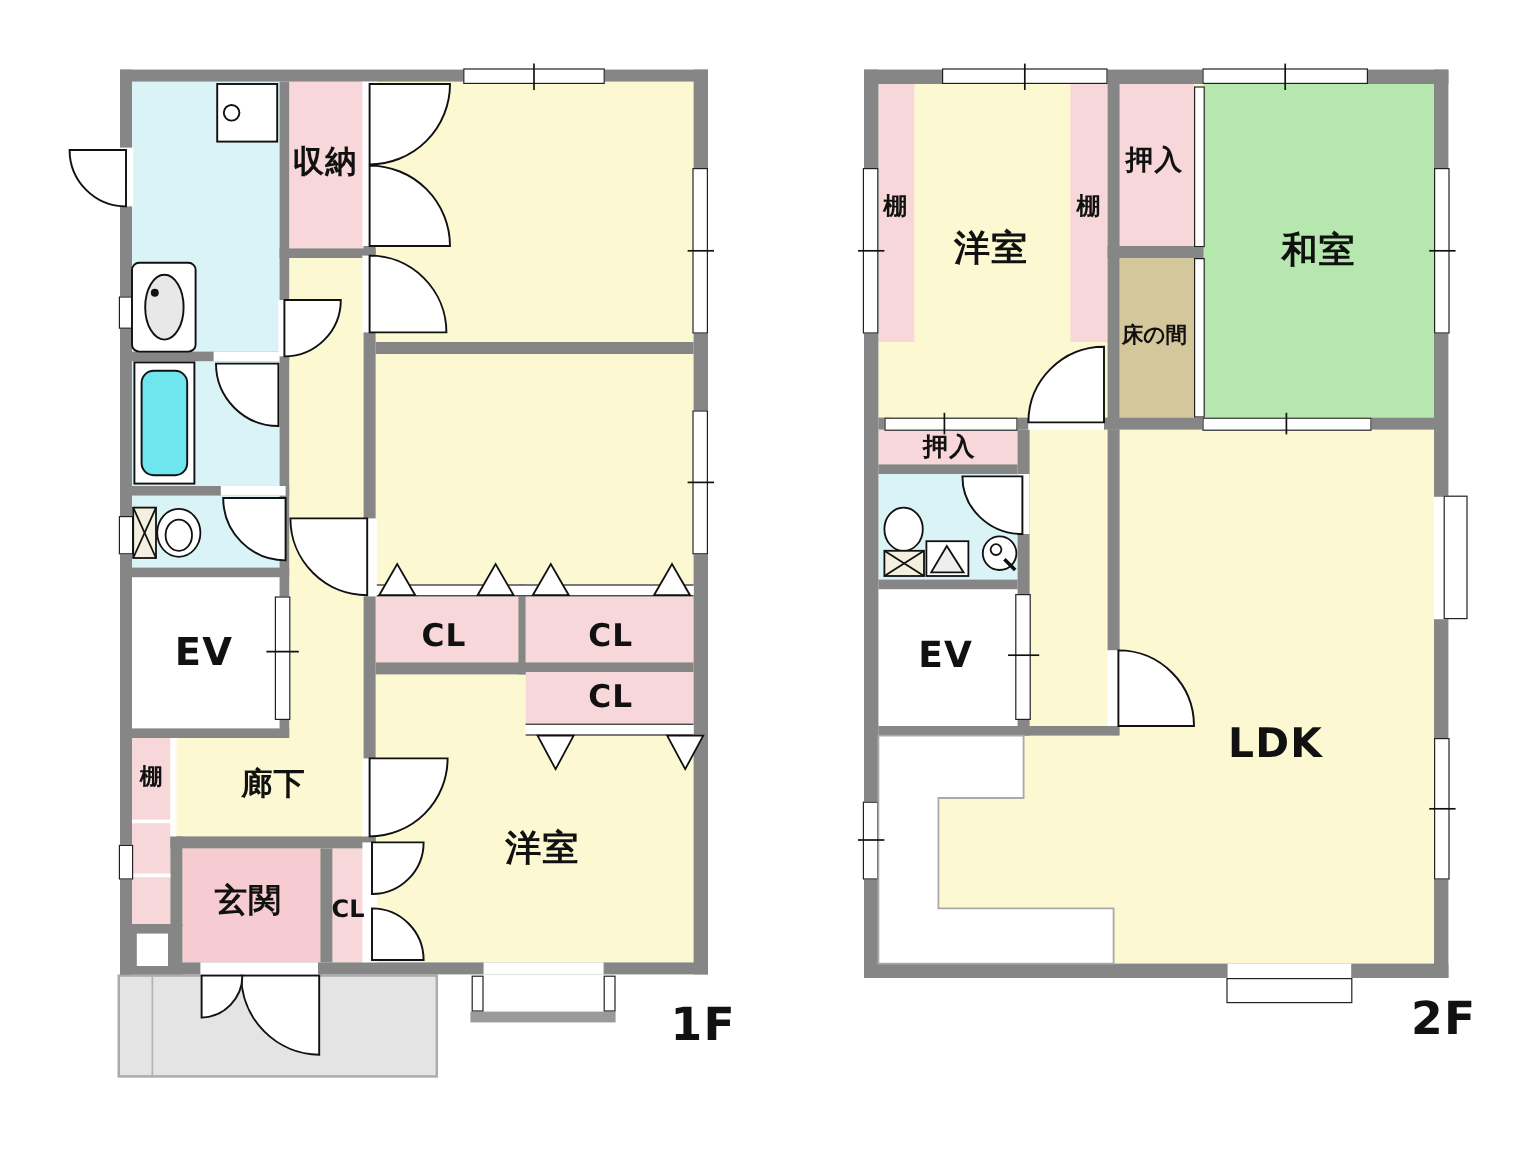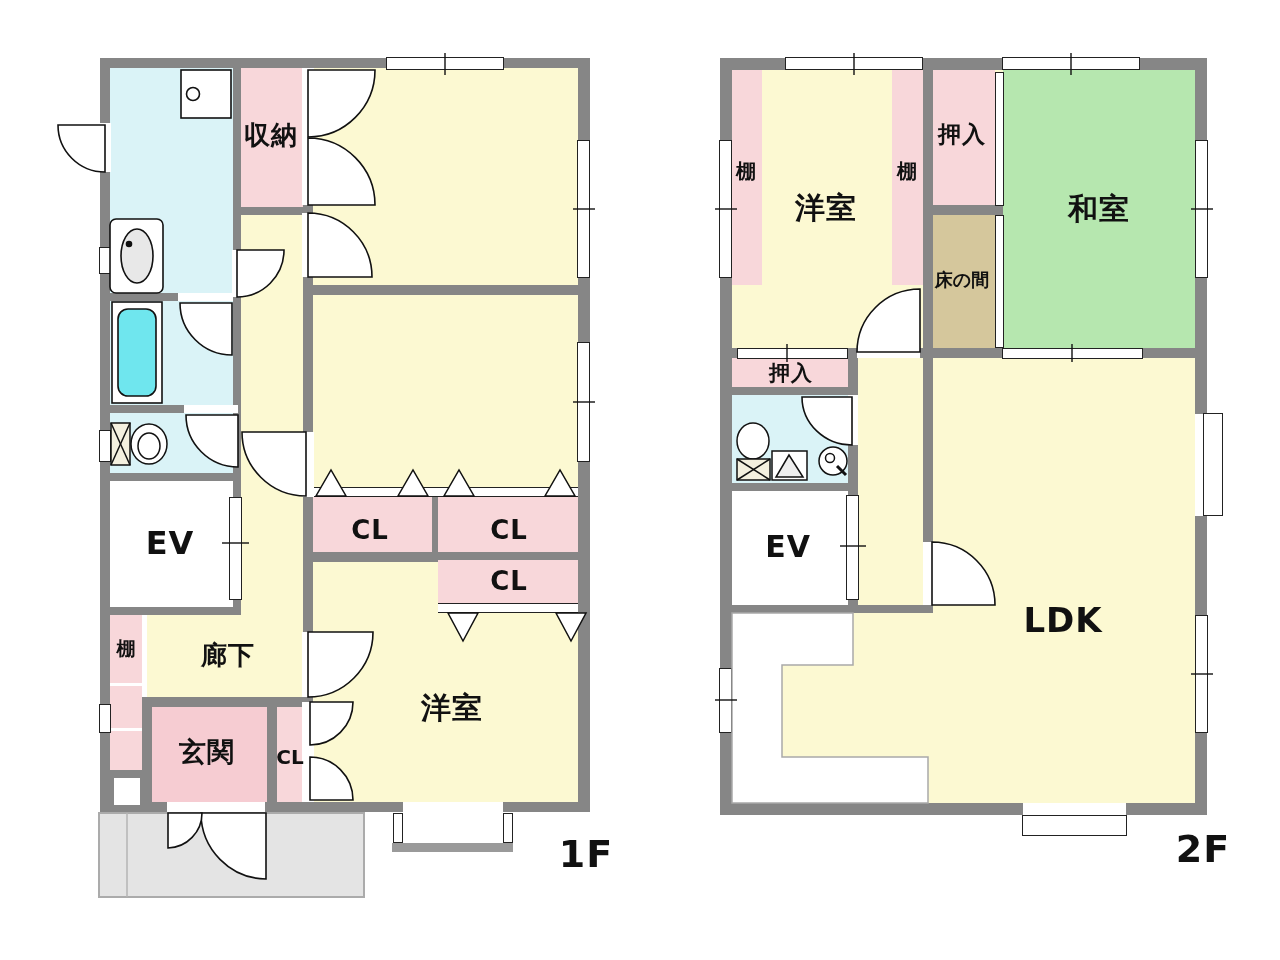--- a/index.html
+++ b/index.html
@@ -98,21 +98,21 @@
     <div class="win" style="left:393px;top:813px;width:10px;height:30px;"></div>
     <div class="win" style="left:503px;top:813px;width:10px;height:30px;"></div>
     <div class="graybar" style="left:392px;top:843px;width:121px;height:9px;"></div>
 
     <div class="lbl" style="left:271px;top:135px;font-size:26px;">収納</div>
     <div class="lbl" style="left:170px;top:543px;font-size:32px;">EV</div>
     <div class="lbl" style="left:370px;top:530px;font-size:26px;">CL</div>
     <div class="lbl" style="left:509px;top:530px;font-size:26px;">CL</div>
     <div class="lbl" style="left:509px;top:581px;font-size:26px;">CL</div>
     <div class="lbl" style="left:126px;top:648px;font-size:19px;letter-spacing:0;">棚</div>
-    <div class="lbl" style="left:228px;top:655px;font-size:26px;">廊下</div>
+    <div class="lbl" style="left:228px;top:655px;font-size:26px;font-family:Liberation Mono, monospace;">廊下</div>
     <div class="lbl" style="left:207px;top:751px;font-size:27px;">玄関</div>
     <div class="lbl" style="left:290px;top:757px;font-size:20px;letter-spacing:0;">CL</div>
     <div class="lbl" style="left:452px;top:708px;font-size:30px;">洋室</div>
     <div class="lbl" style="left:586px;top:854px;font-size:38px;">1F</div>
   </div>
 
   <div>
 
     <div class="room c-yellow" style="left:732px;top:70px;width:463px;height:733px;"></div>
     <div class="room c-pink" style="left:732px;top:70px;width:30px;height:215px;"></div>

